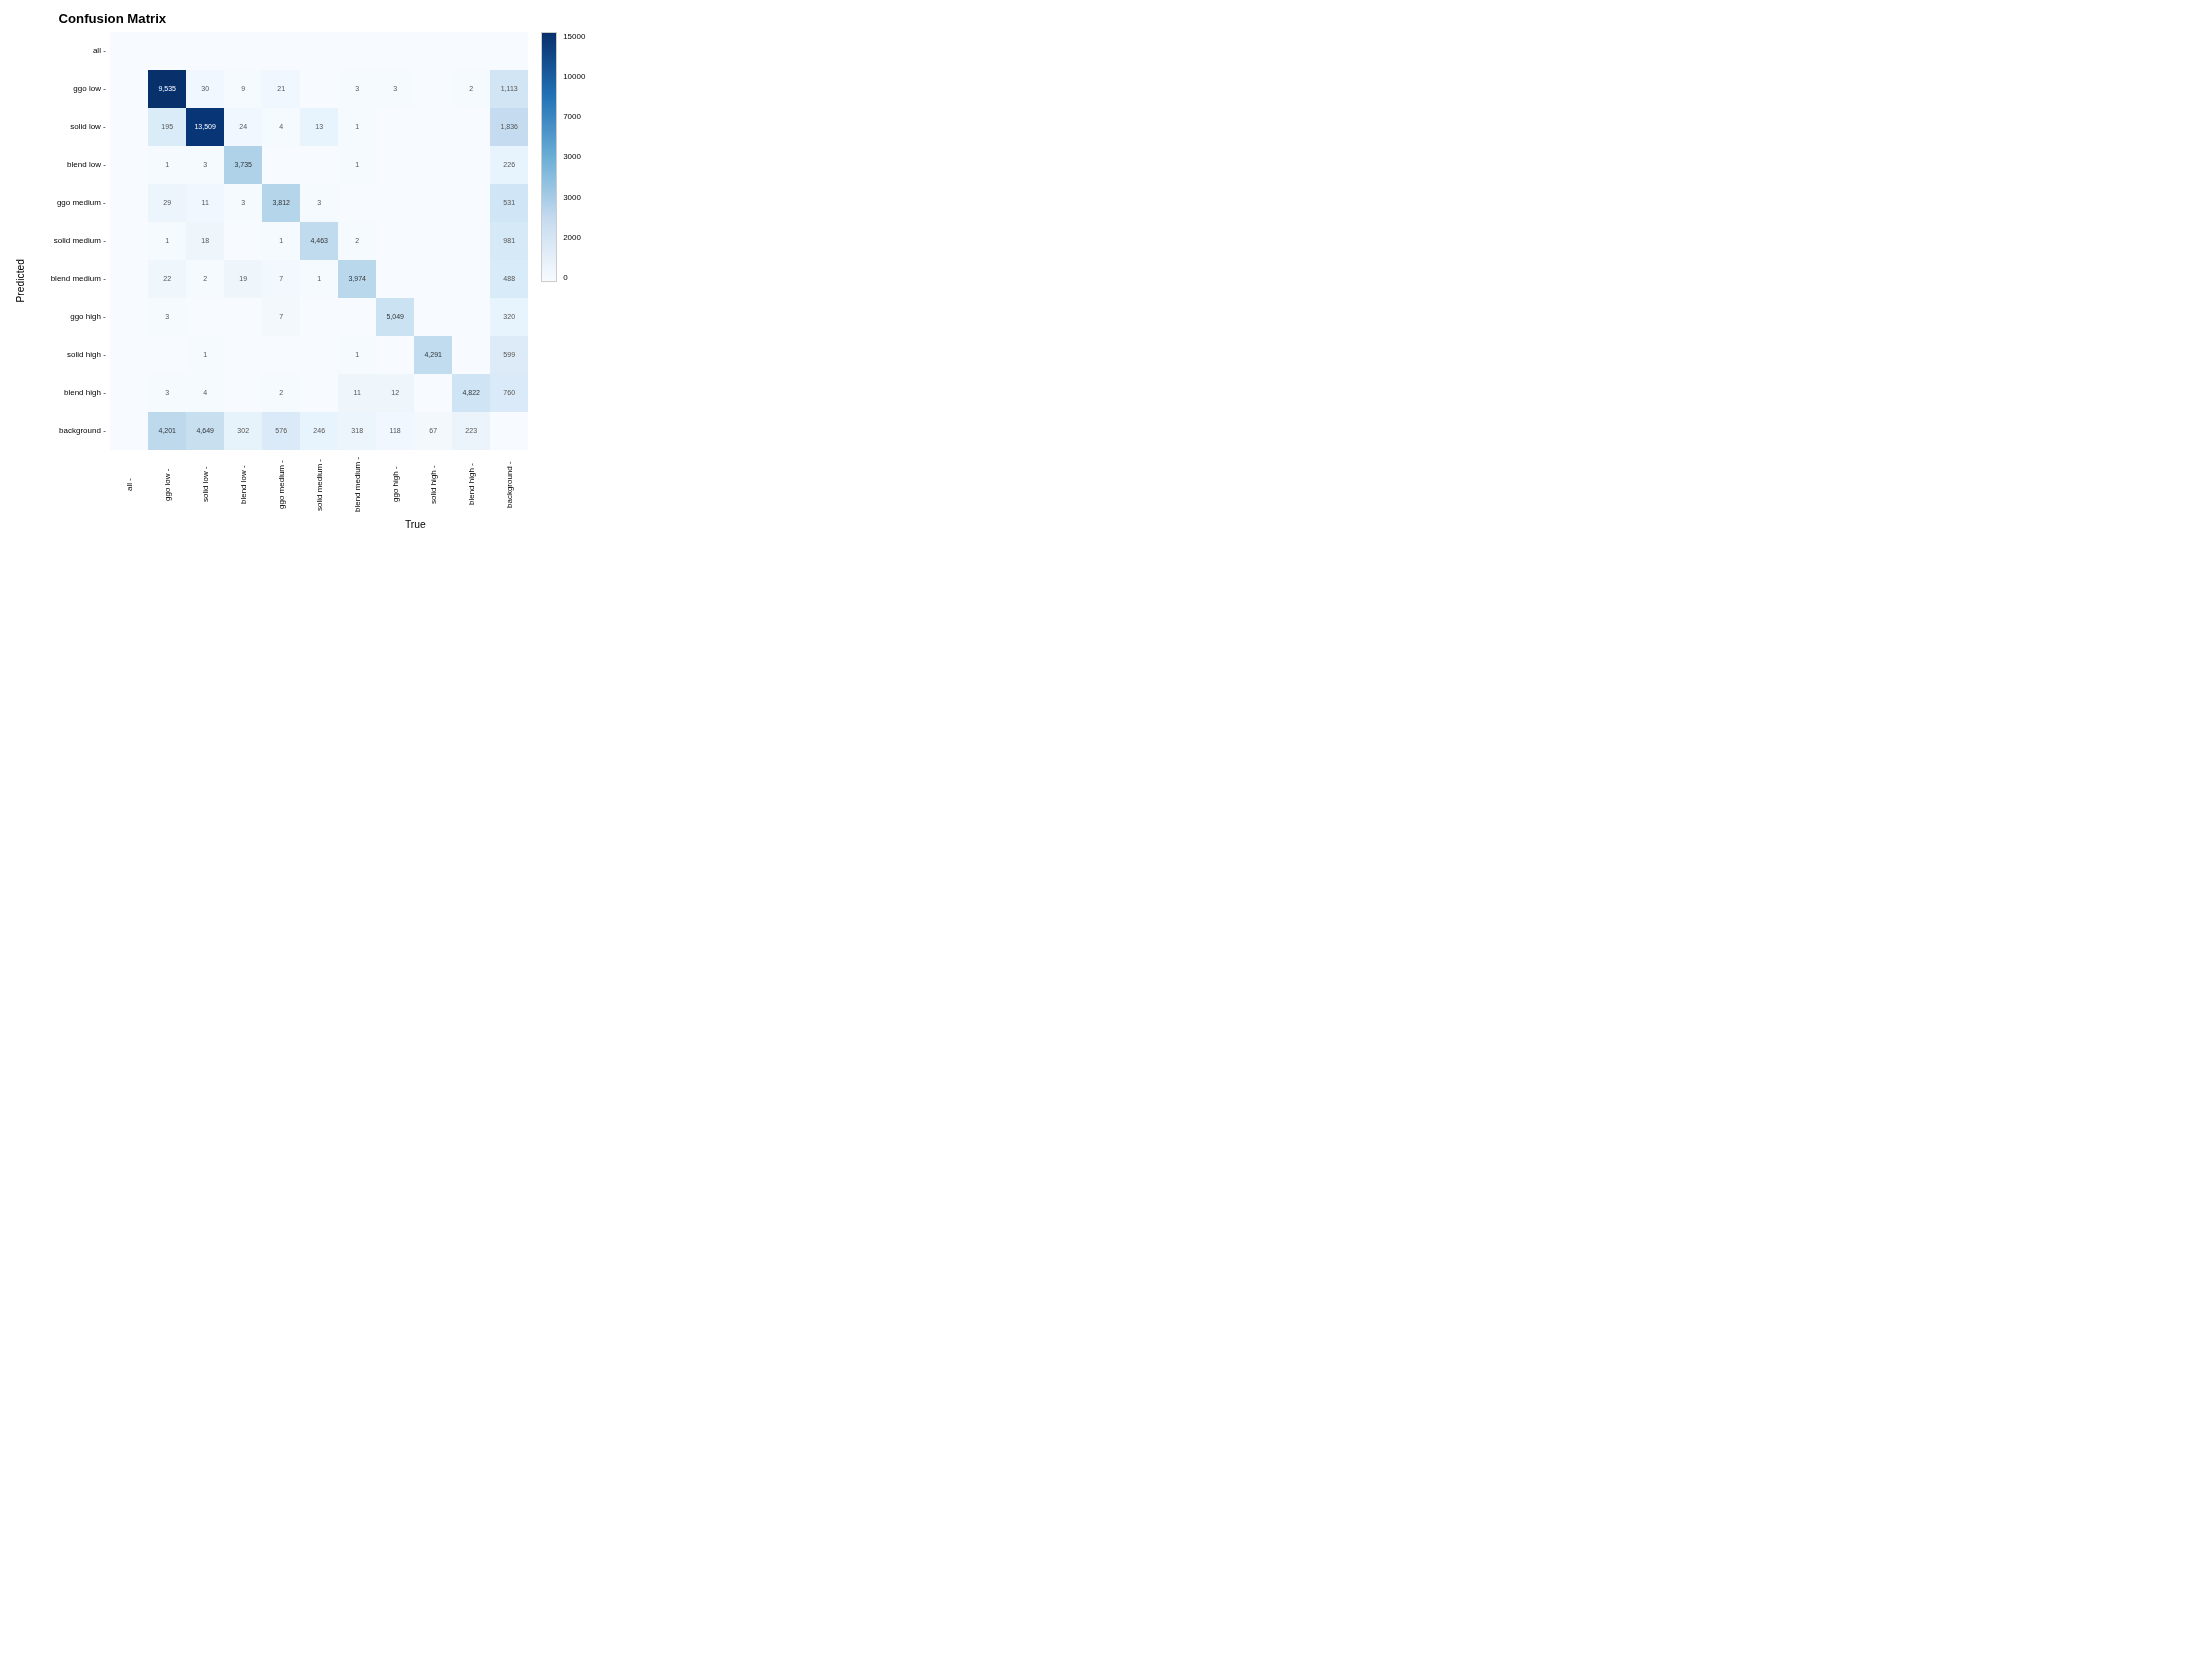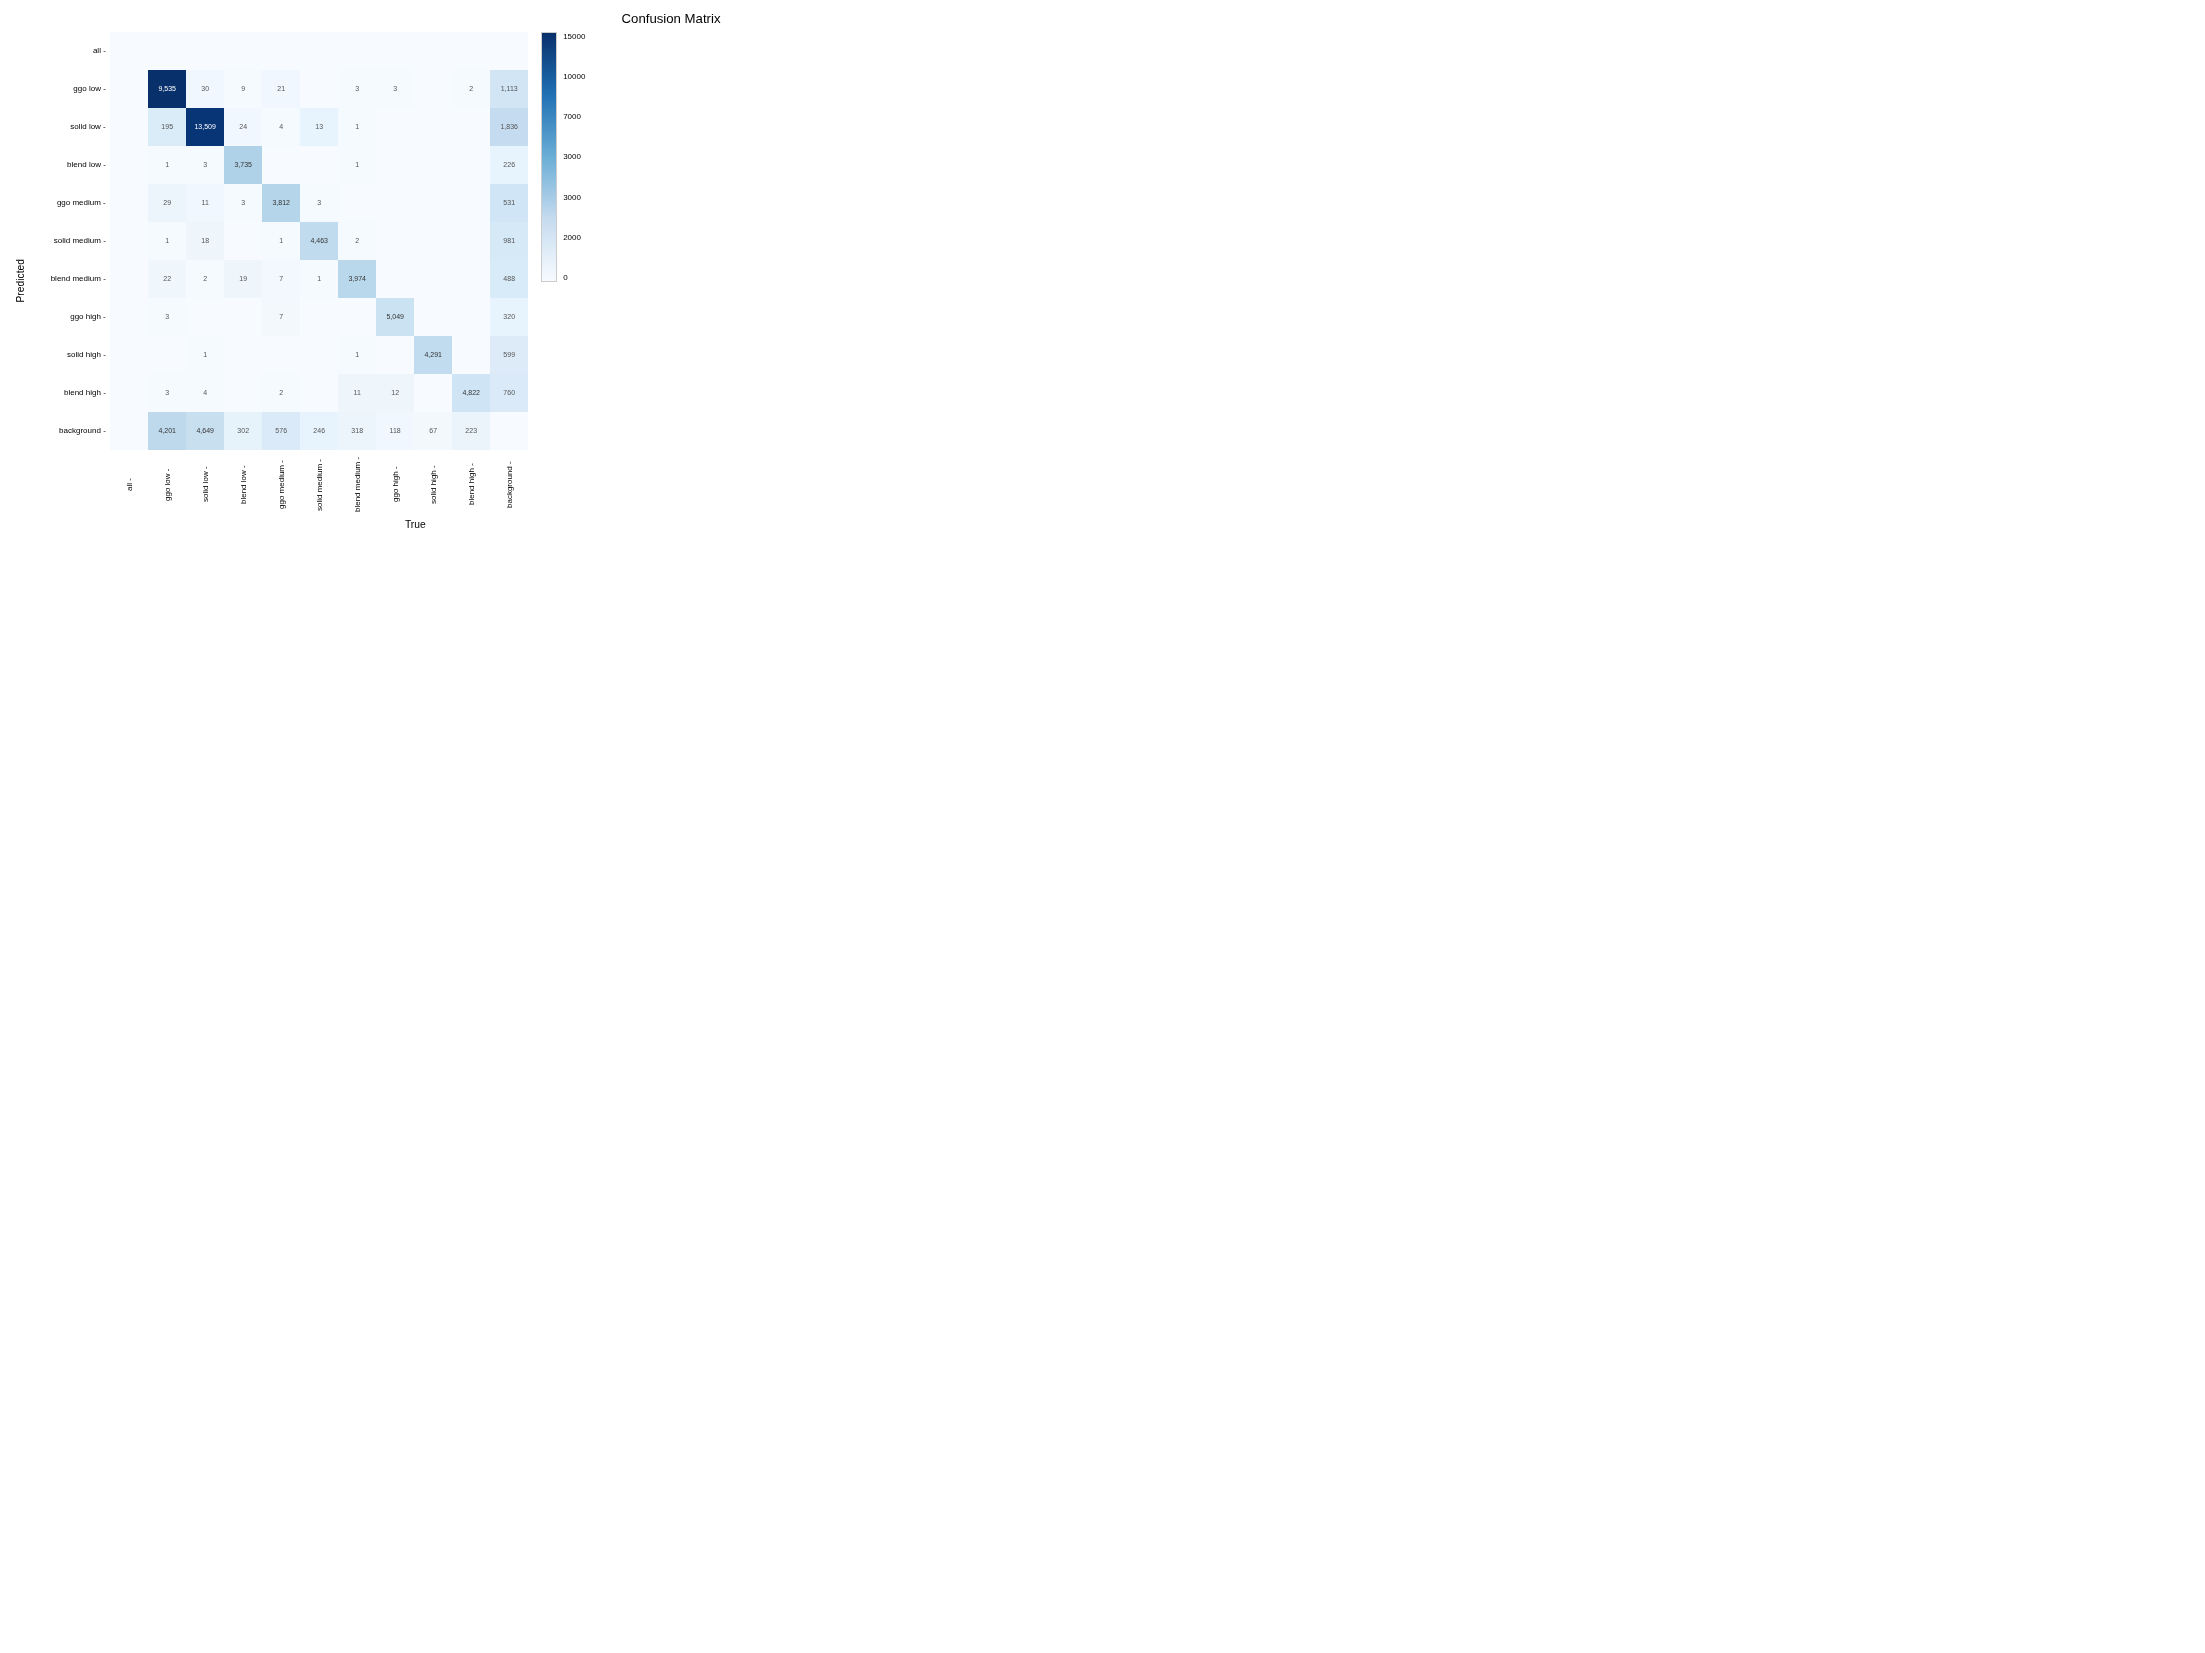--- a/index.html
+++ b/index.html
@@ -11,23 +11,23 @@
       display: flex;
       align-items: center;
       justify-content: center;
     }
     .chart-container {
       position: relative;
       width: 706px;
       height: 529px;
     }
     .chart-title {
-      text-align: right;
+      text-align: left;
       font-size: 13.2px;
-      font-weight: normal;
+      font-weight: bold;
       margin-bottom: 5.9px;
       padding-left: 44px;
     }
     .chart-body {
       display: flex;
       flex-direction: row;
       align-items: flex-start;
     }
     .y-label {
       writing-mode: vertical-rl;

